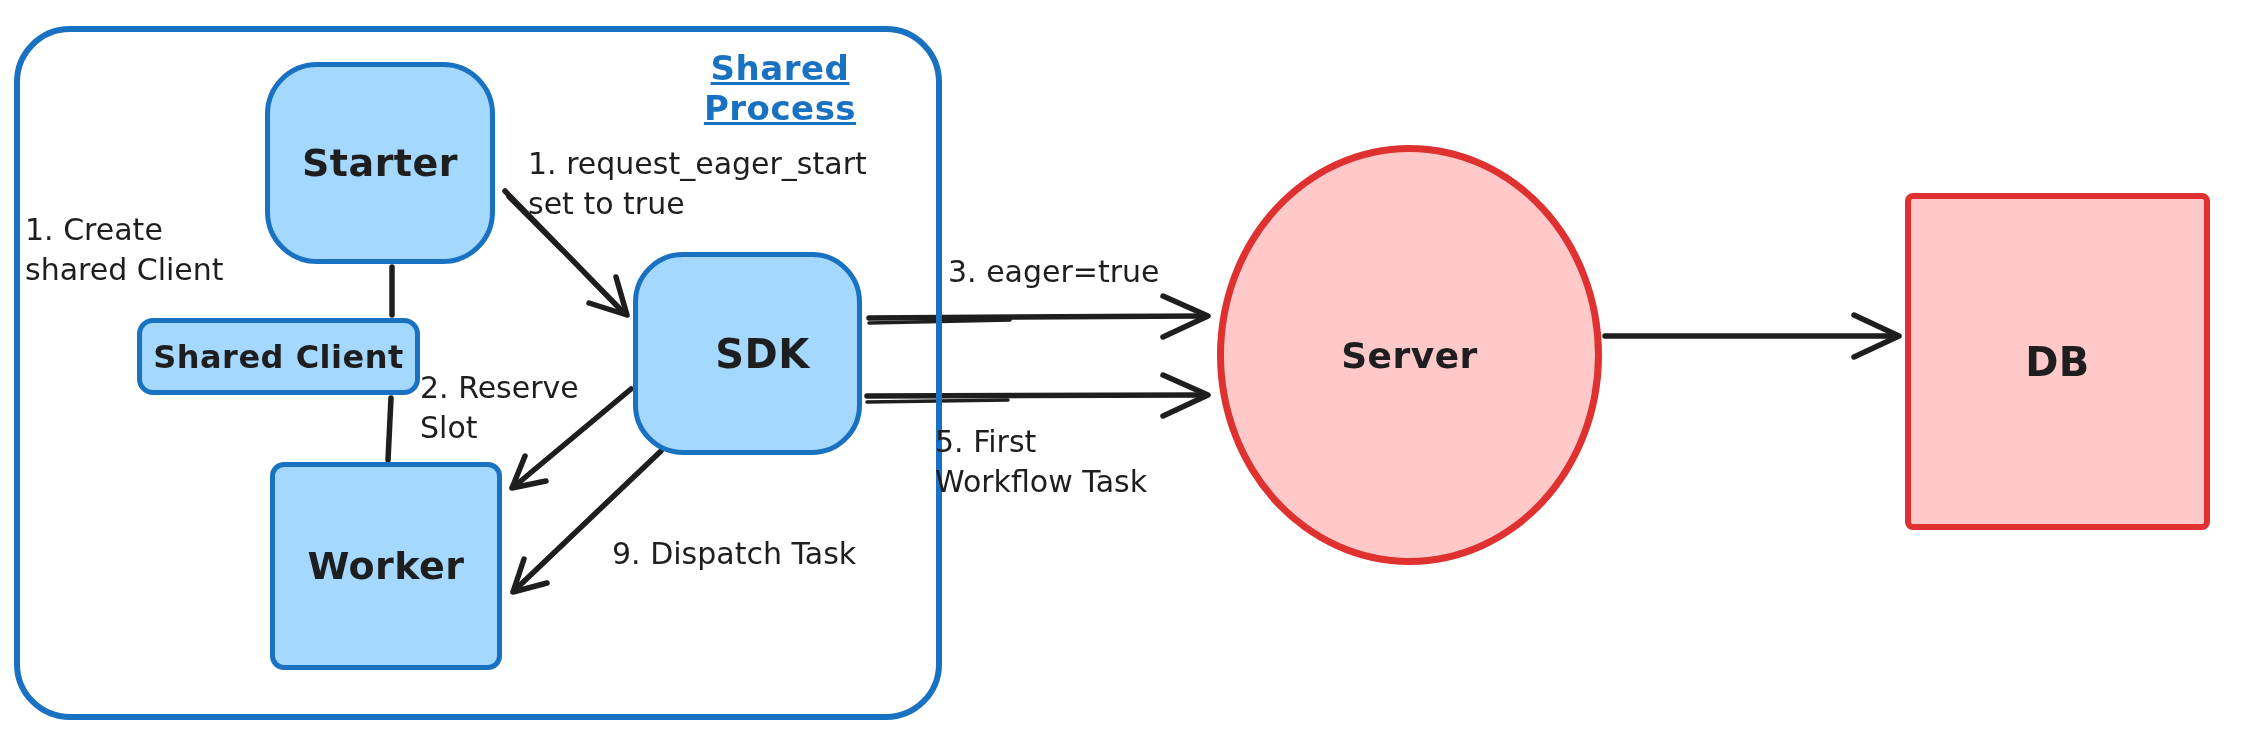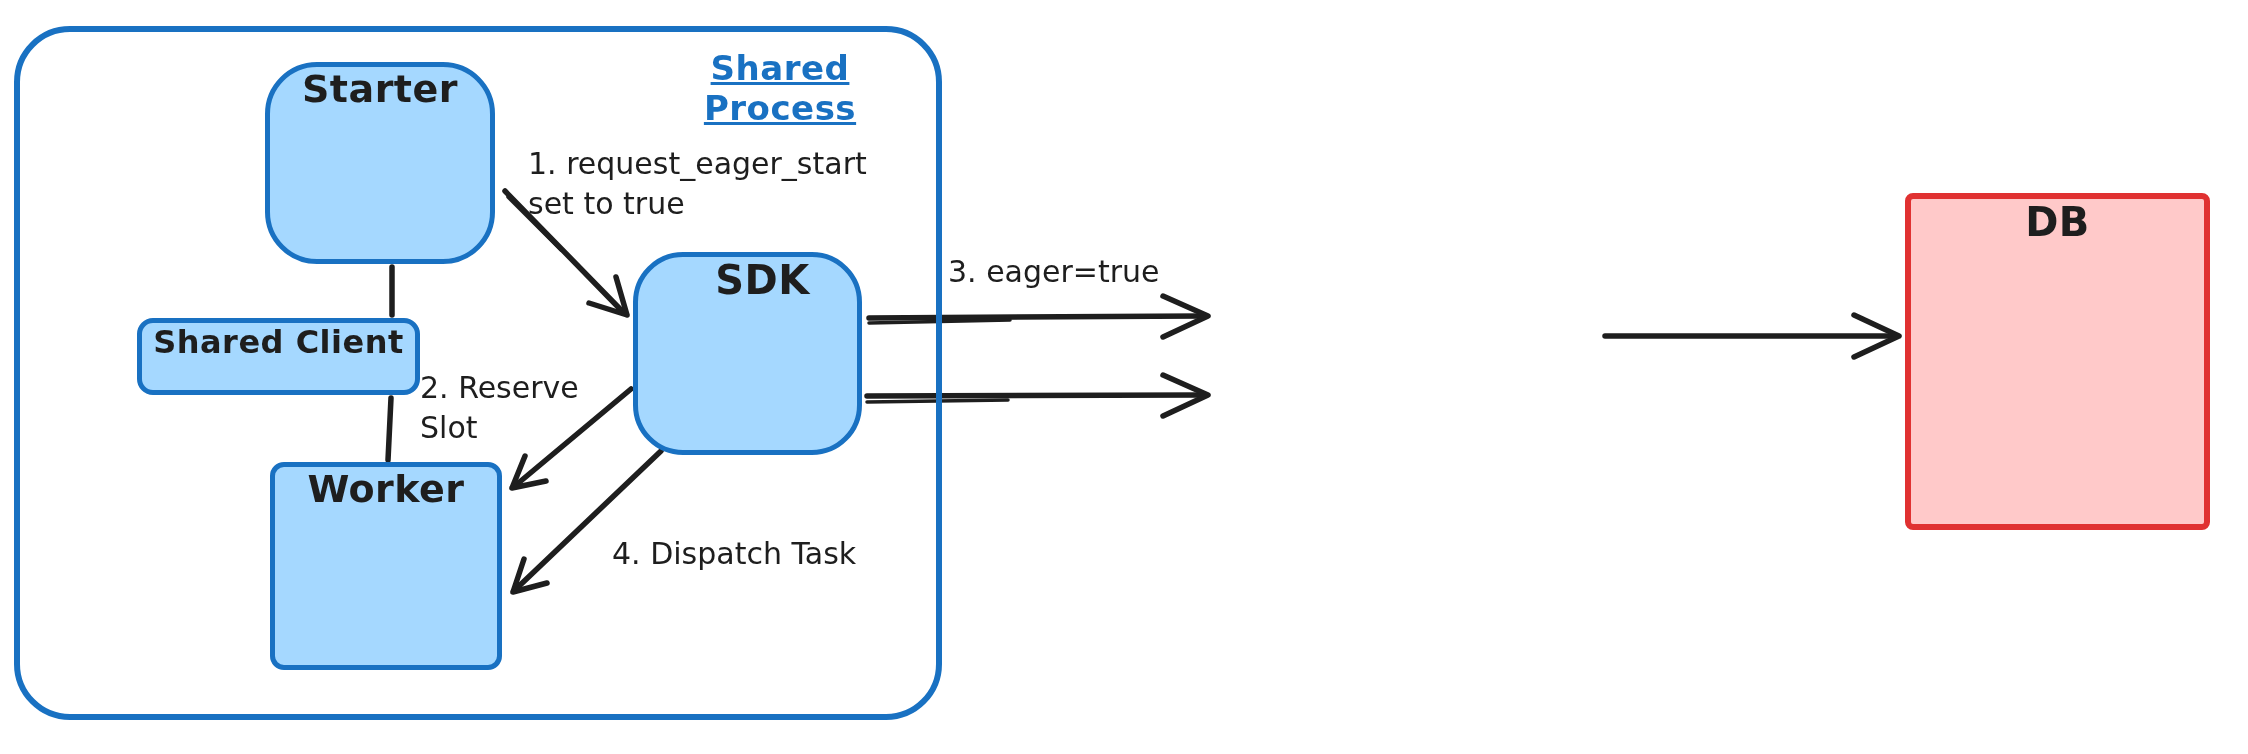--- a/index.html
+++ b/index.html
@@ -10,21 +10,21 @@
     background: #ffffff;
     font-family: "DejaVu Sans", sans-serif;
     color: #1e1e1e;
     overflow: hidden;
   }
   .layer { position: absolute; left: 0; top: 0; pointer-events: none; }
   .node {
     position: absolute;
     box-sizing: border-box;
     display: flex;
-    align-items: flex-start;
+    align-items: center;
     justify-content: center;
     text-align: center;
   }
   .blue-node { background: #a5d8ff; border: 5px solid #1971c2; }
   .red-node  { background: #ffc9c9; border: 6px solid #e03131; }
   .node-label { font-weight: 600; letter-spacing: 0.5px; }
   .container-frame {
     position: absolute;
     left: 14px; top: 26px;
     width: 928px; height: 694px;
@@ -128,31 +128,38 @@
   </div>
 
   <div class="node blue-node worker">
     <span class="node-label">Worker</span>
   </div>
 
   <div class="node blue-node sdk">
     <span class="node-label">SDK</span>
   </div>
 
+  <div class="node red-node server">
+    <span class="node-label">Server</span>
+  </div>
 
   <div class="node red-node db">
     <span class="node-label">DB</span>
   </div>
 
+  <div class="annotation ann-create">1. Create
+shared Client</div>
 
   <div class="annotation ann-request">1. request_eager_start
 set to true</div>
 
   <div class="annotation ann-reserve">2. Reserve
 Slot</div>
 
-  <div class="annotation ann-dispatch">4. Dispatch Task</div>
+  <div class="annotation ann-dispatch">9. Dispatch Task</div>
 
   <div class="annotation ann-eager">3. eager=true</div>
 
+  <div class="annotation ann-firsttask">5. First
+Workflow Task</div>
 
 
 </div>
 
 </body></html>

